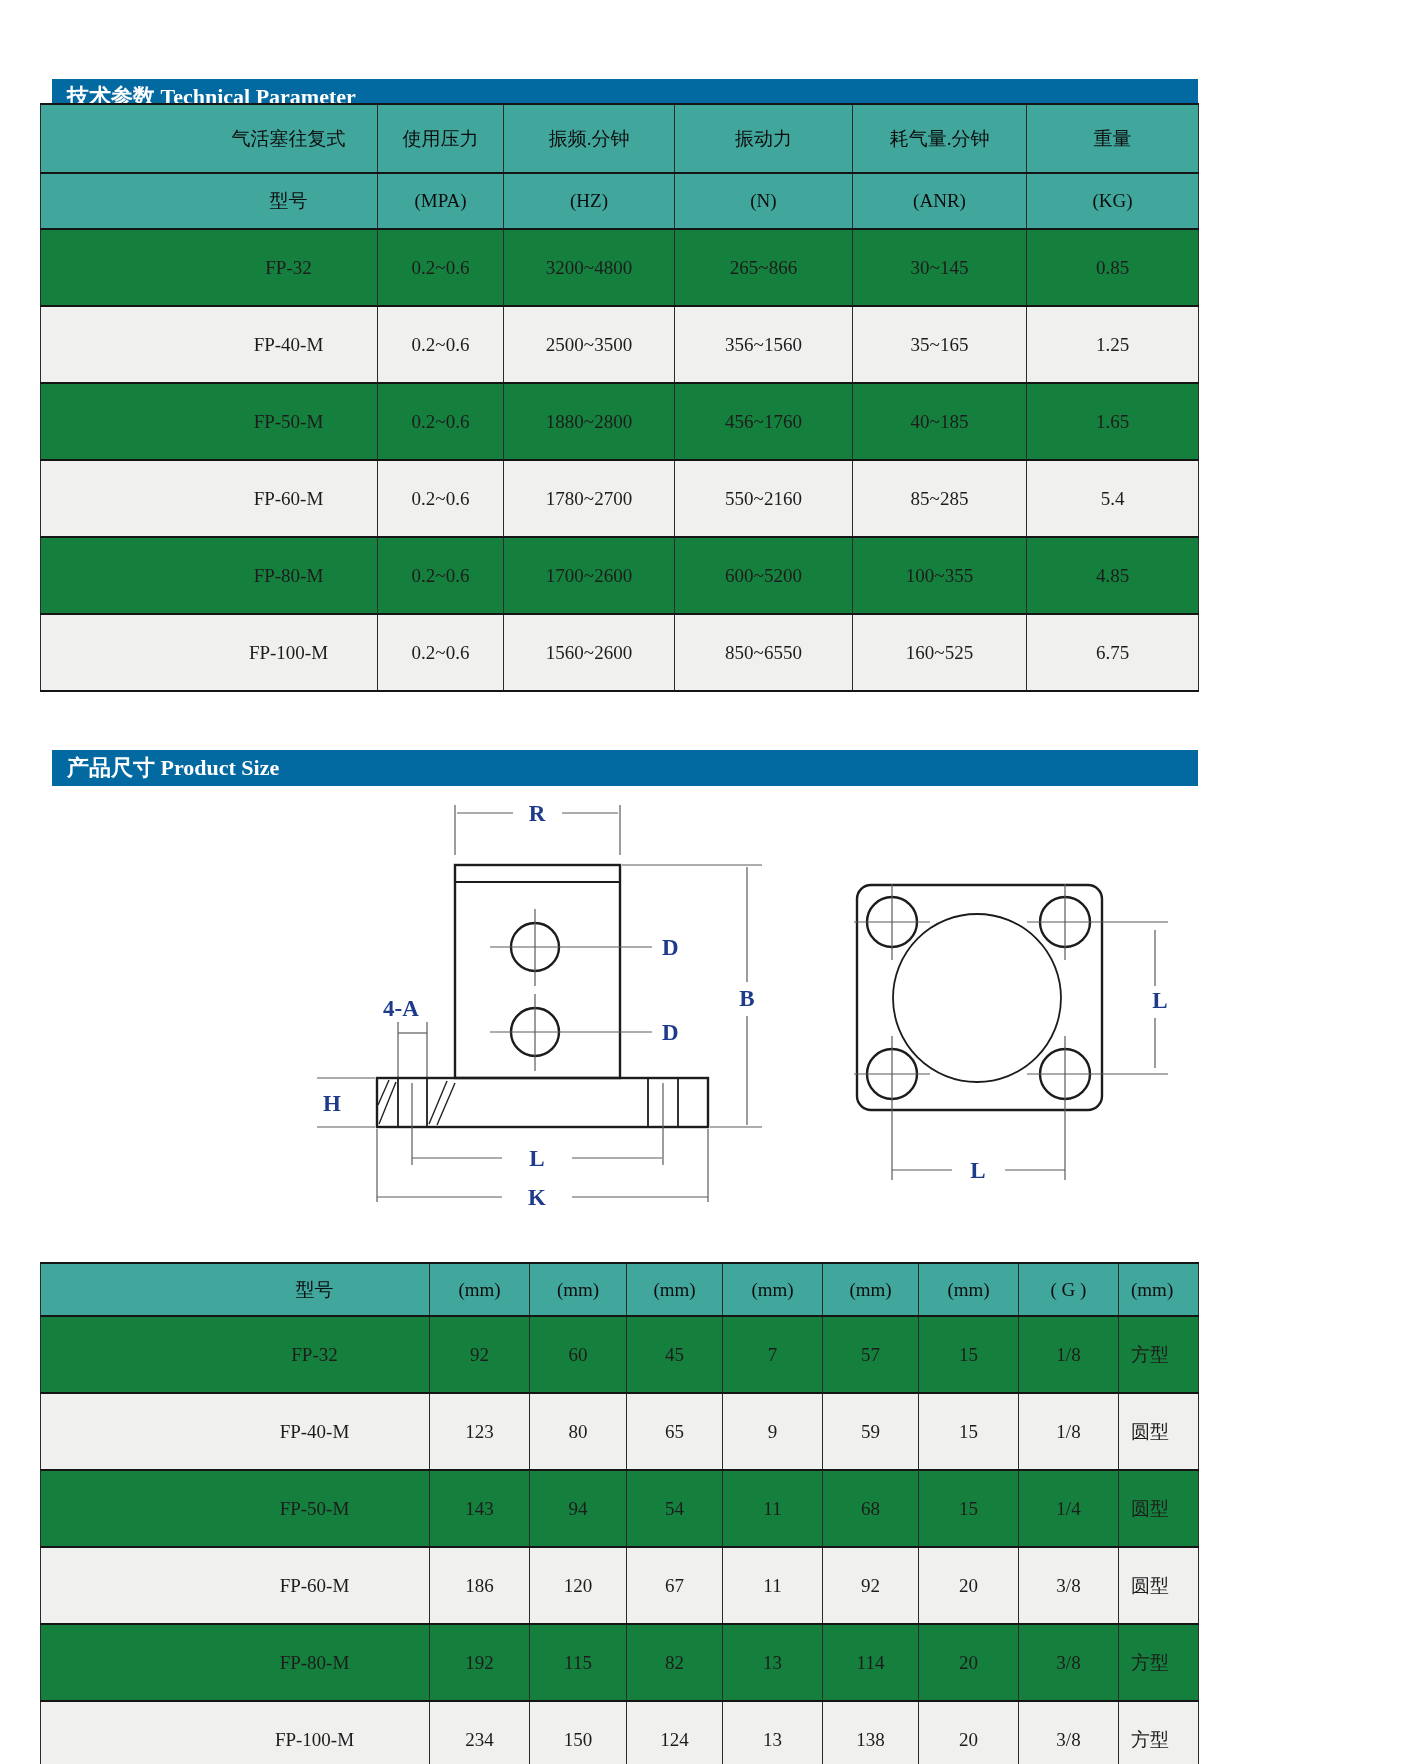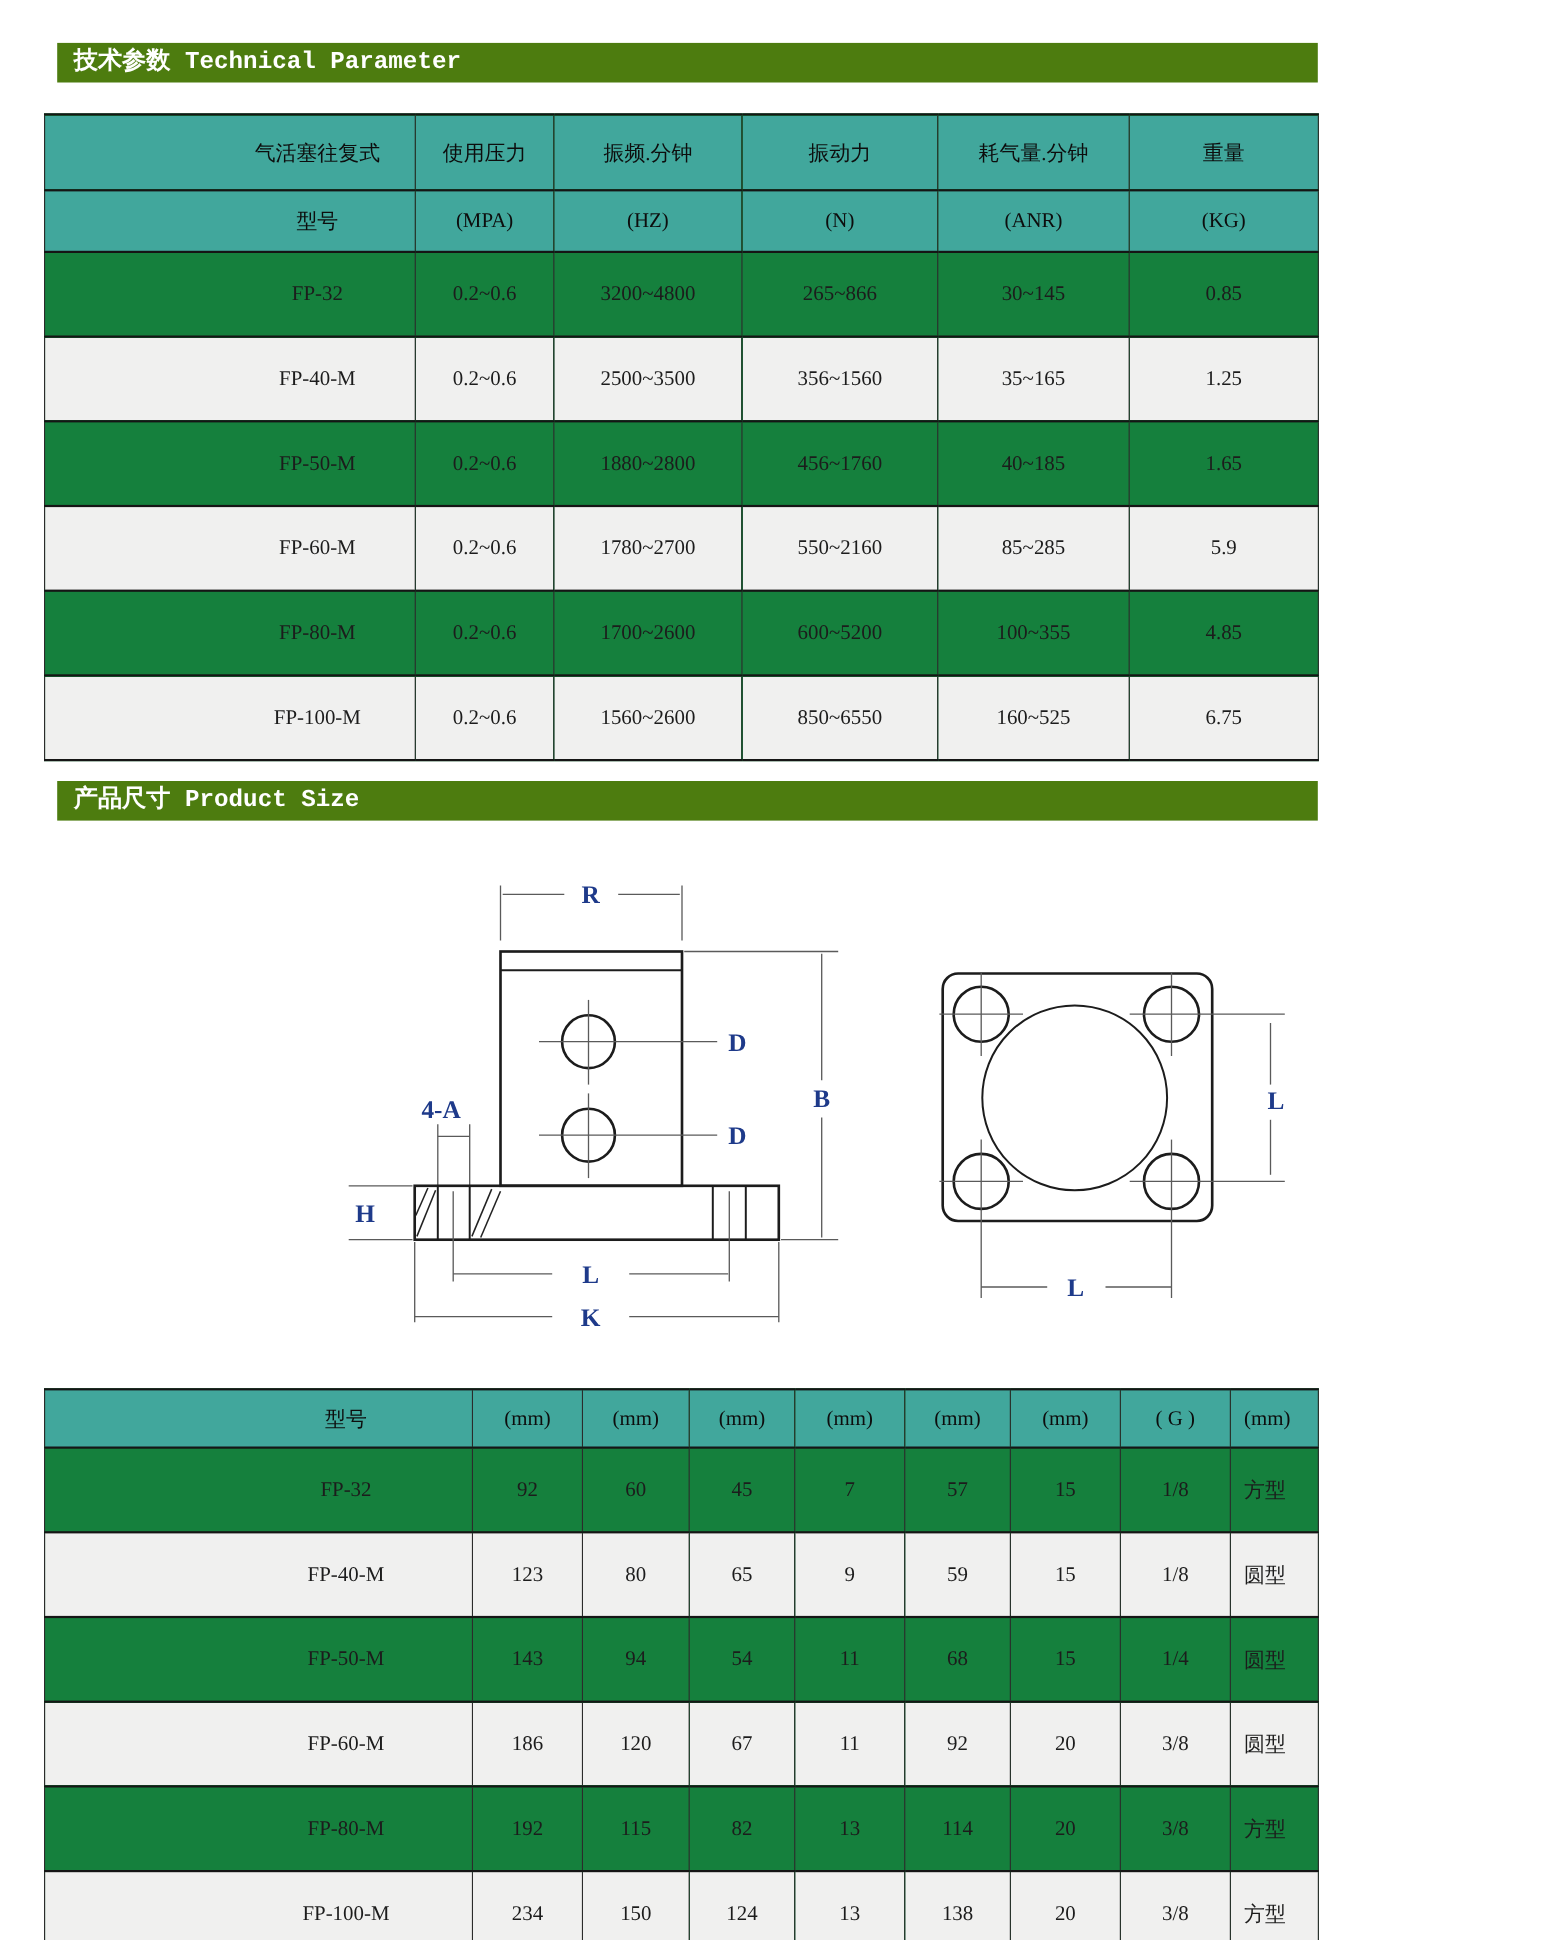--- a/index.html
+++ b/index.html
@@ -1,23 +1,23 @@
 <!DOCTYPE html>
 <html><head>
 <meta charset="utf-8">
 <style>
   html,body{margin:0;padding:0;}
   body{
     width:1401px;height:1764px;background:#ffffff;position:relative;
     font-family:"Liberation Serif", serif;color:#1c1c1c;
   }
   .section-bar{
-    position:absolute;left:52px;width:1146px;height:36px;background:#4d7c0f;
-    color:#ffffff;font-family:Liberation Mono, monospace;font-weight:bold;
-    font-size:22px;line-height:36px;padding-left:15px;box-sizing:border-box;
+    position:absolute;left:52px;width:1146px;height:36px;background:#0369a1;
+    color:#ffffff;font-family:Liberation Serif, serif;font-weight:bold;
+    font-size:22px;line-height:36px;padding-left:15px;box-sizing:border-box;margin-top:40px;
   }
   #bar-technical{top:39px;}
   #bar-size{top:710px;}
 
   table{border-collapse:collapse;table-layout:fixed;position:absolute;left:40px;background:#15803d;}
   #param-table{top:103px;width:1158px;}
   #size-table{top:1262px;width:1158px;}
   th,td{
     border-left:1px solid #2b2b2b;border-right:1px solid #2b2b2b;
     border-top:2px solid #151515;border-bottom:2px solid #151515;
@@ -97,21 +97,21 @@
         <td>456~1760</td>
         <td>40~185</td>
         <td>1.65</td>
       </tr>
       <tr>
         <td>FP-60-M</td>
         <td>0.2~0.6</td>
         <td>1780~2700</td>
         <td>550~2160</td>
         <td>85~285</td>
-        <td>5.9</td>
+        <td>5.4</td>
       </tr>
       <tr>
         <td>FP-80-M</td>
         <td>0.2~0.6</td>
         <td>1700~2600</td>
         <td>600~5200</td>
         <td>100~355</td>
         <td>4.85</td>
       </tr>
       <tr>

